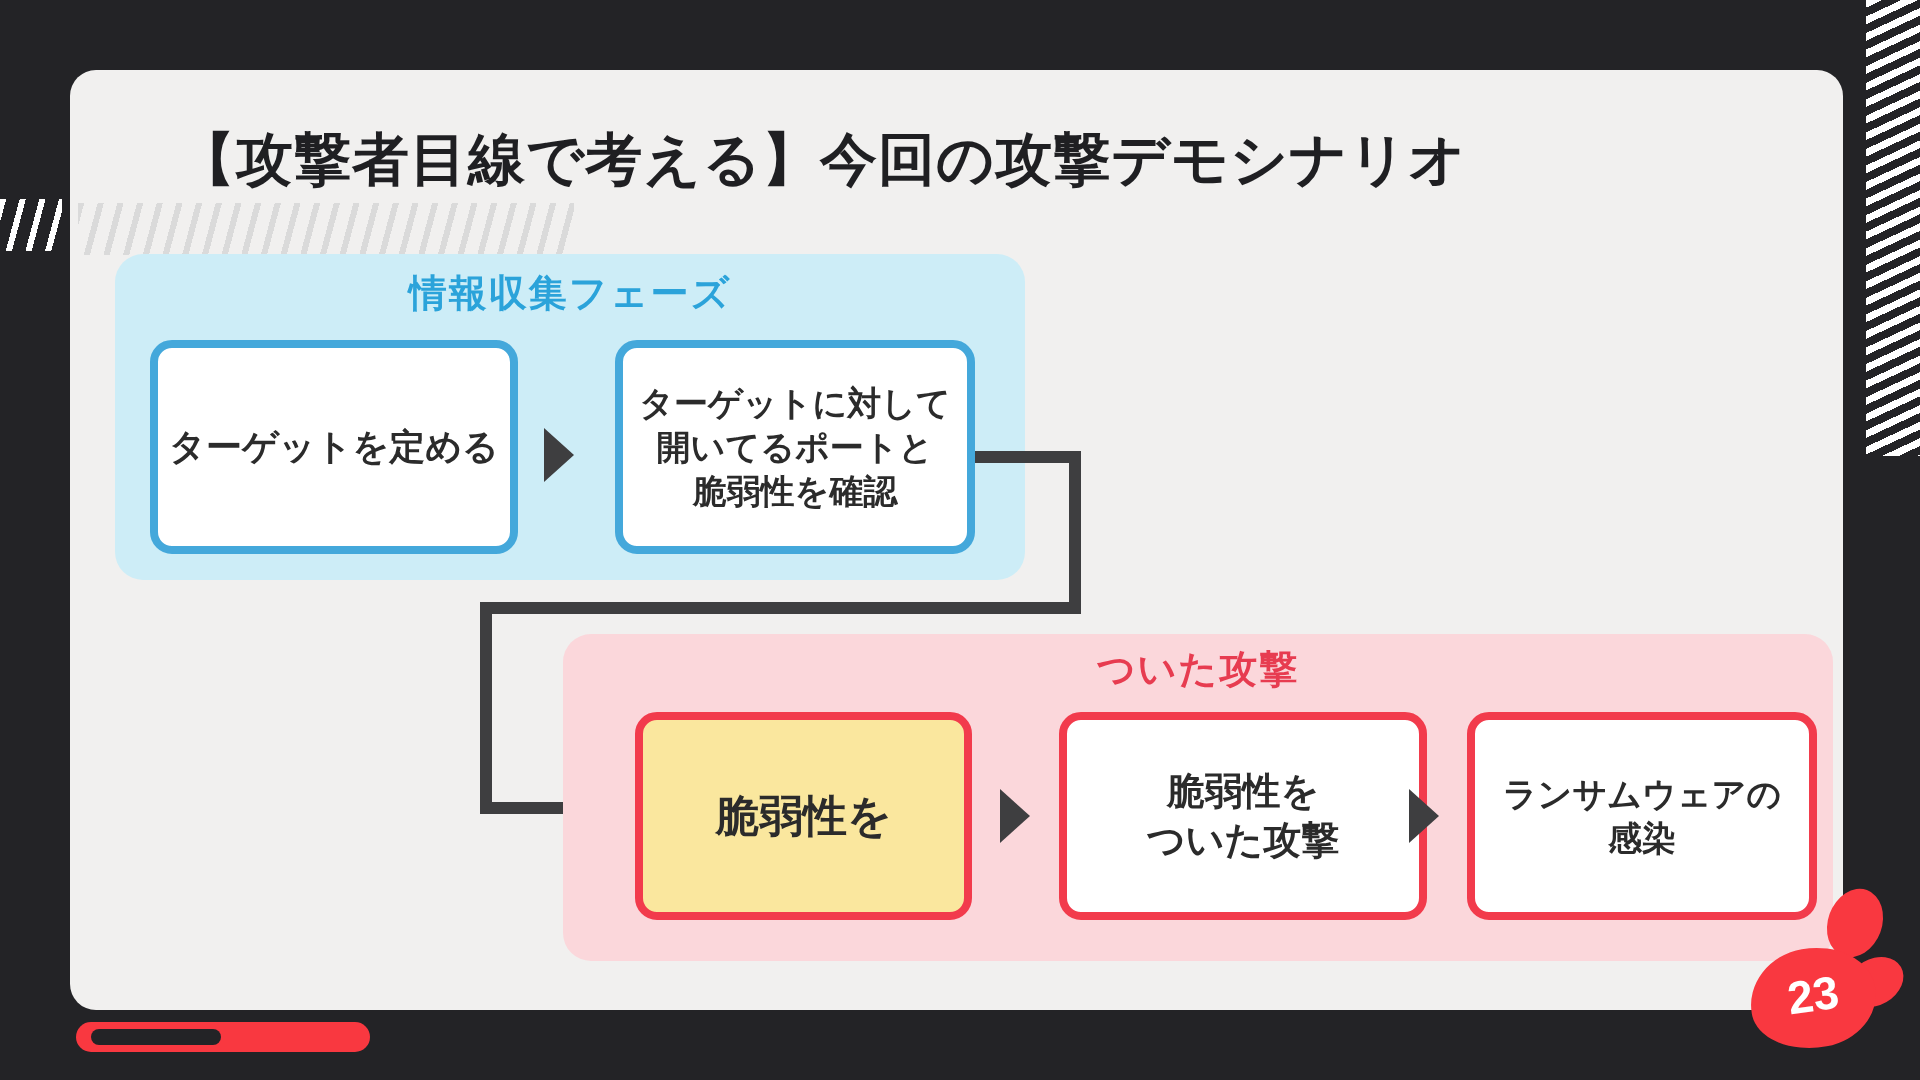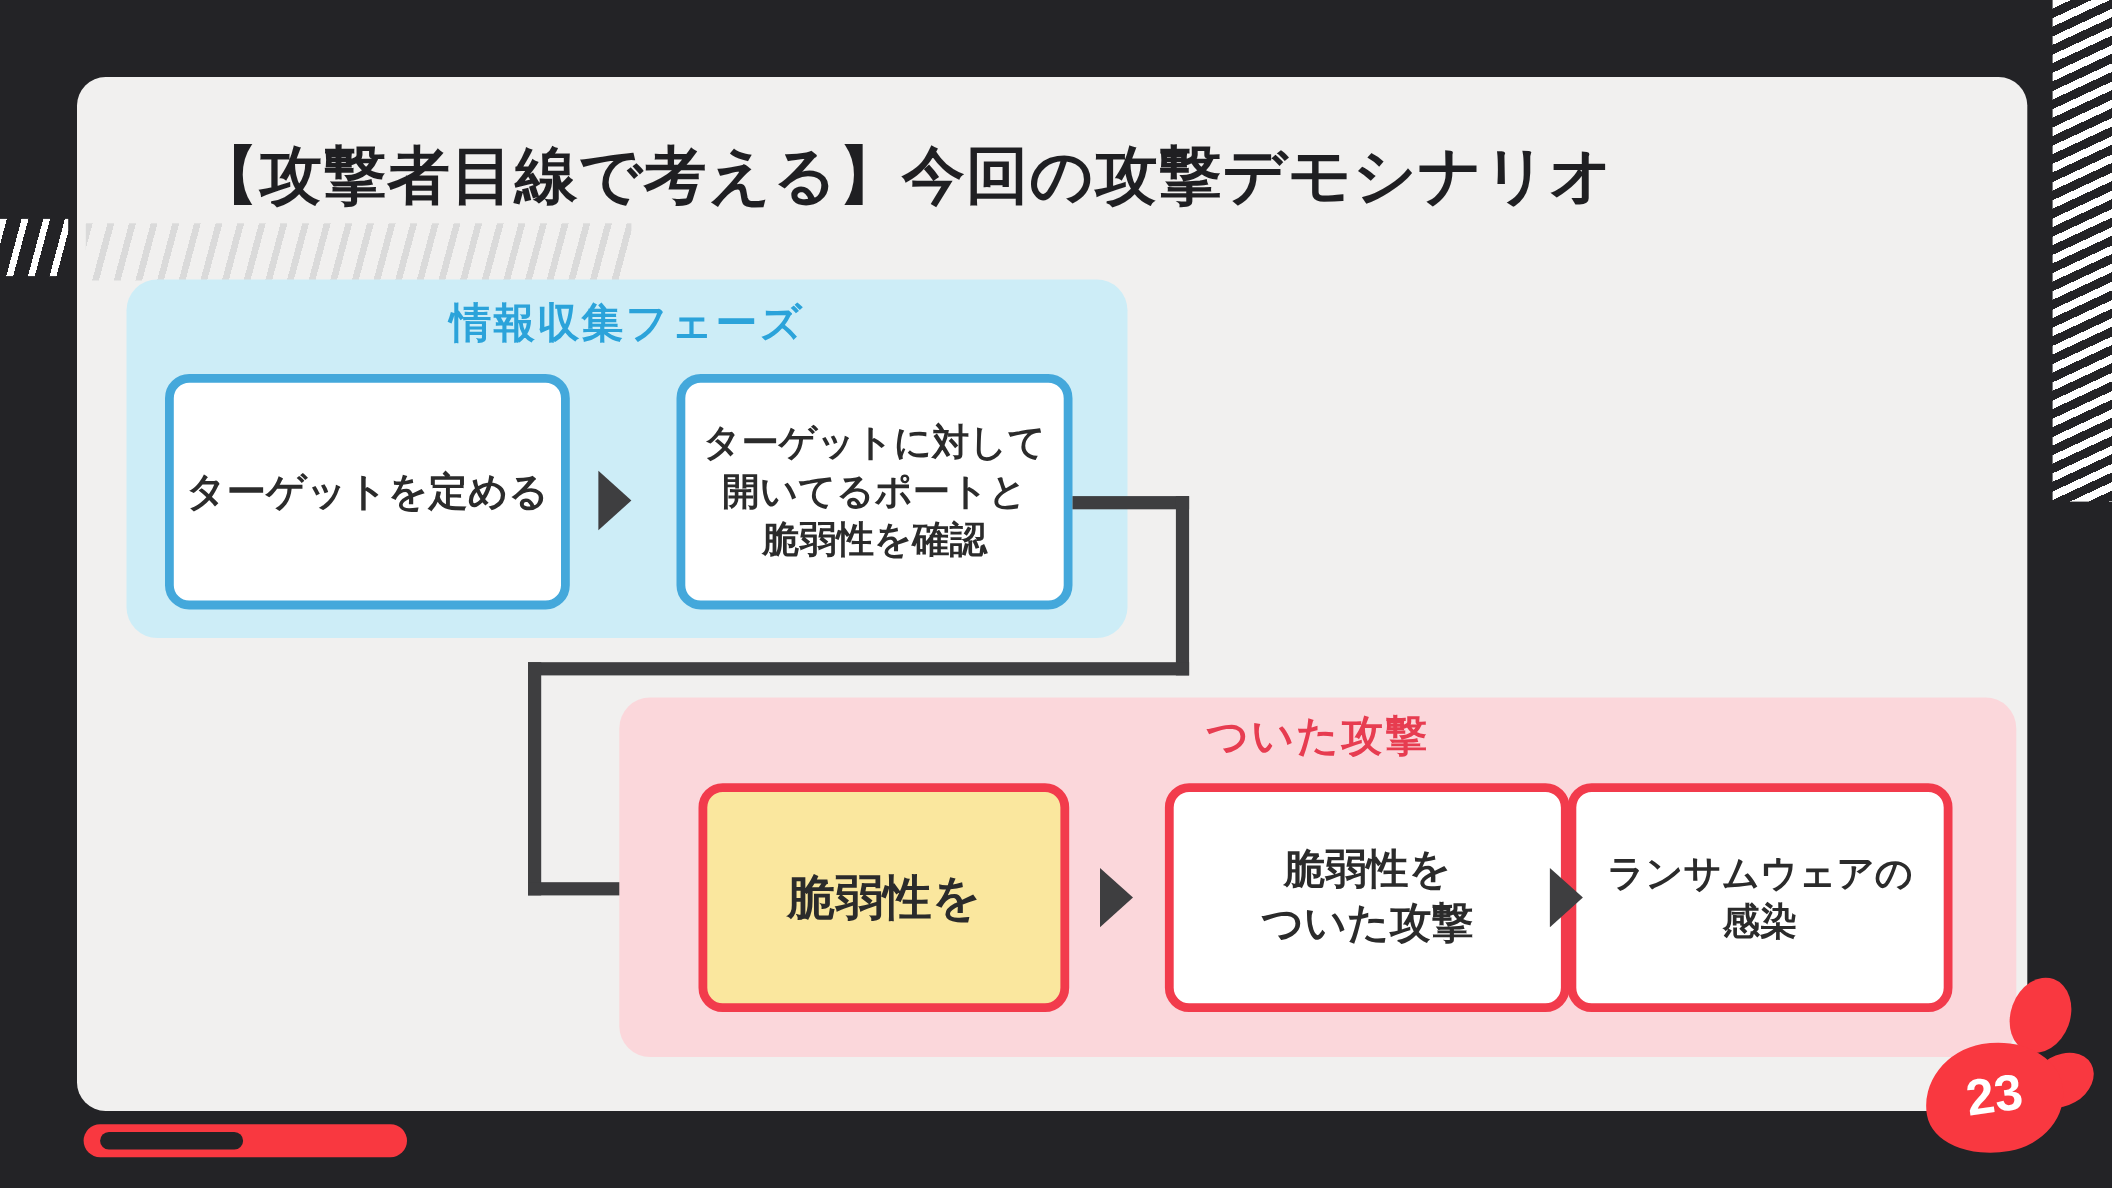--- a/index.html
+++ b/index.html
@@ -47,21 +47,21 @@
     border-radius:22px;display:flex;align-items:center;justify-content:center;
     text-align:center;font-weight:900;color:var(--box-text,#2B2B2B);
     white-space:pre-line;
   }
   .phase-recon .step{border:8px solid var(--recon-border,#44A8DB);top:86px;height:214px;}
   .phase-attack .step{border:8px solid var(--attack-accent,#F23B4C);top:78px;height:208px;}
   .step-target{left:35px;width:368px;font-size:36px;}
   .step-ports{left:500px;width:360px;font-size:34px;line-height:1.3;}
   .step-dictionary{left:72px;width:337px;font-size:44px;background:var(--highlight-fill,#FAE79E);}
   .step-vuln{left:496px;width:368px;font-size:38px;line-height:1.3;}
-  .step-ransom{left:862px;width:350px;font-size:34px;line-height:1.3;}
+  .step-ransom{left:904px;width:350px;font-size:34px;line-height:1.3;}
   
   .tri{
     position:absolute;width:0;height:0;
     border-top:27px solid transparent;border-bottom:27px solid transparent;
     border-left:30px solid var(--connector,#3E3E40);
   }
   .tri-1{left:544px;top:428px;}
   .tri-2{left:1000px;top:789px;}
   .tri-3{left:1409px;top:789px;}
   .tri-head{left:612px;top:781px;}

